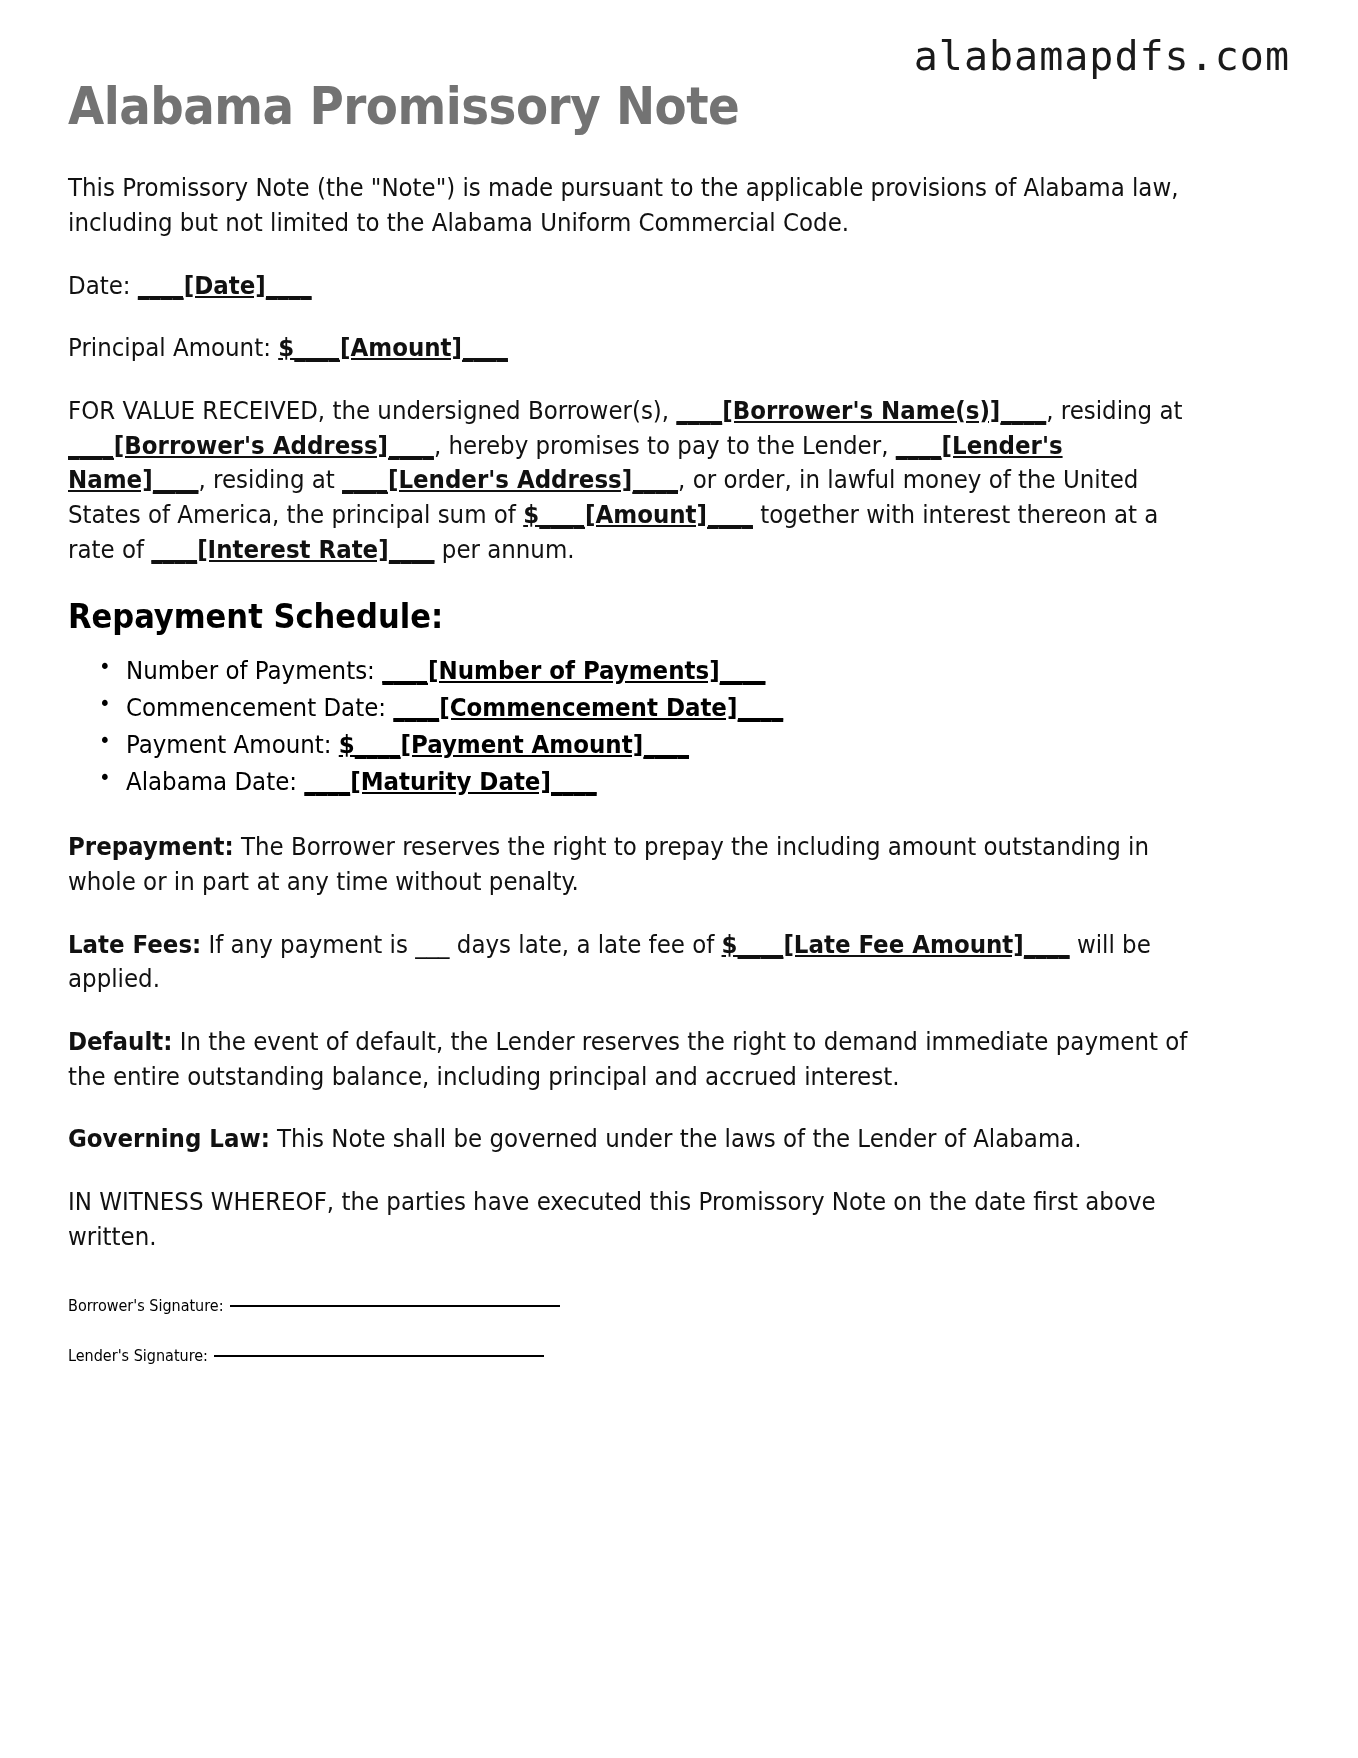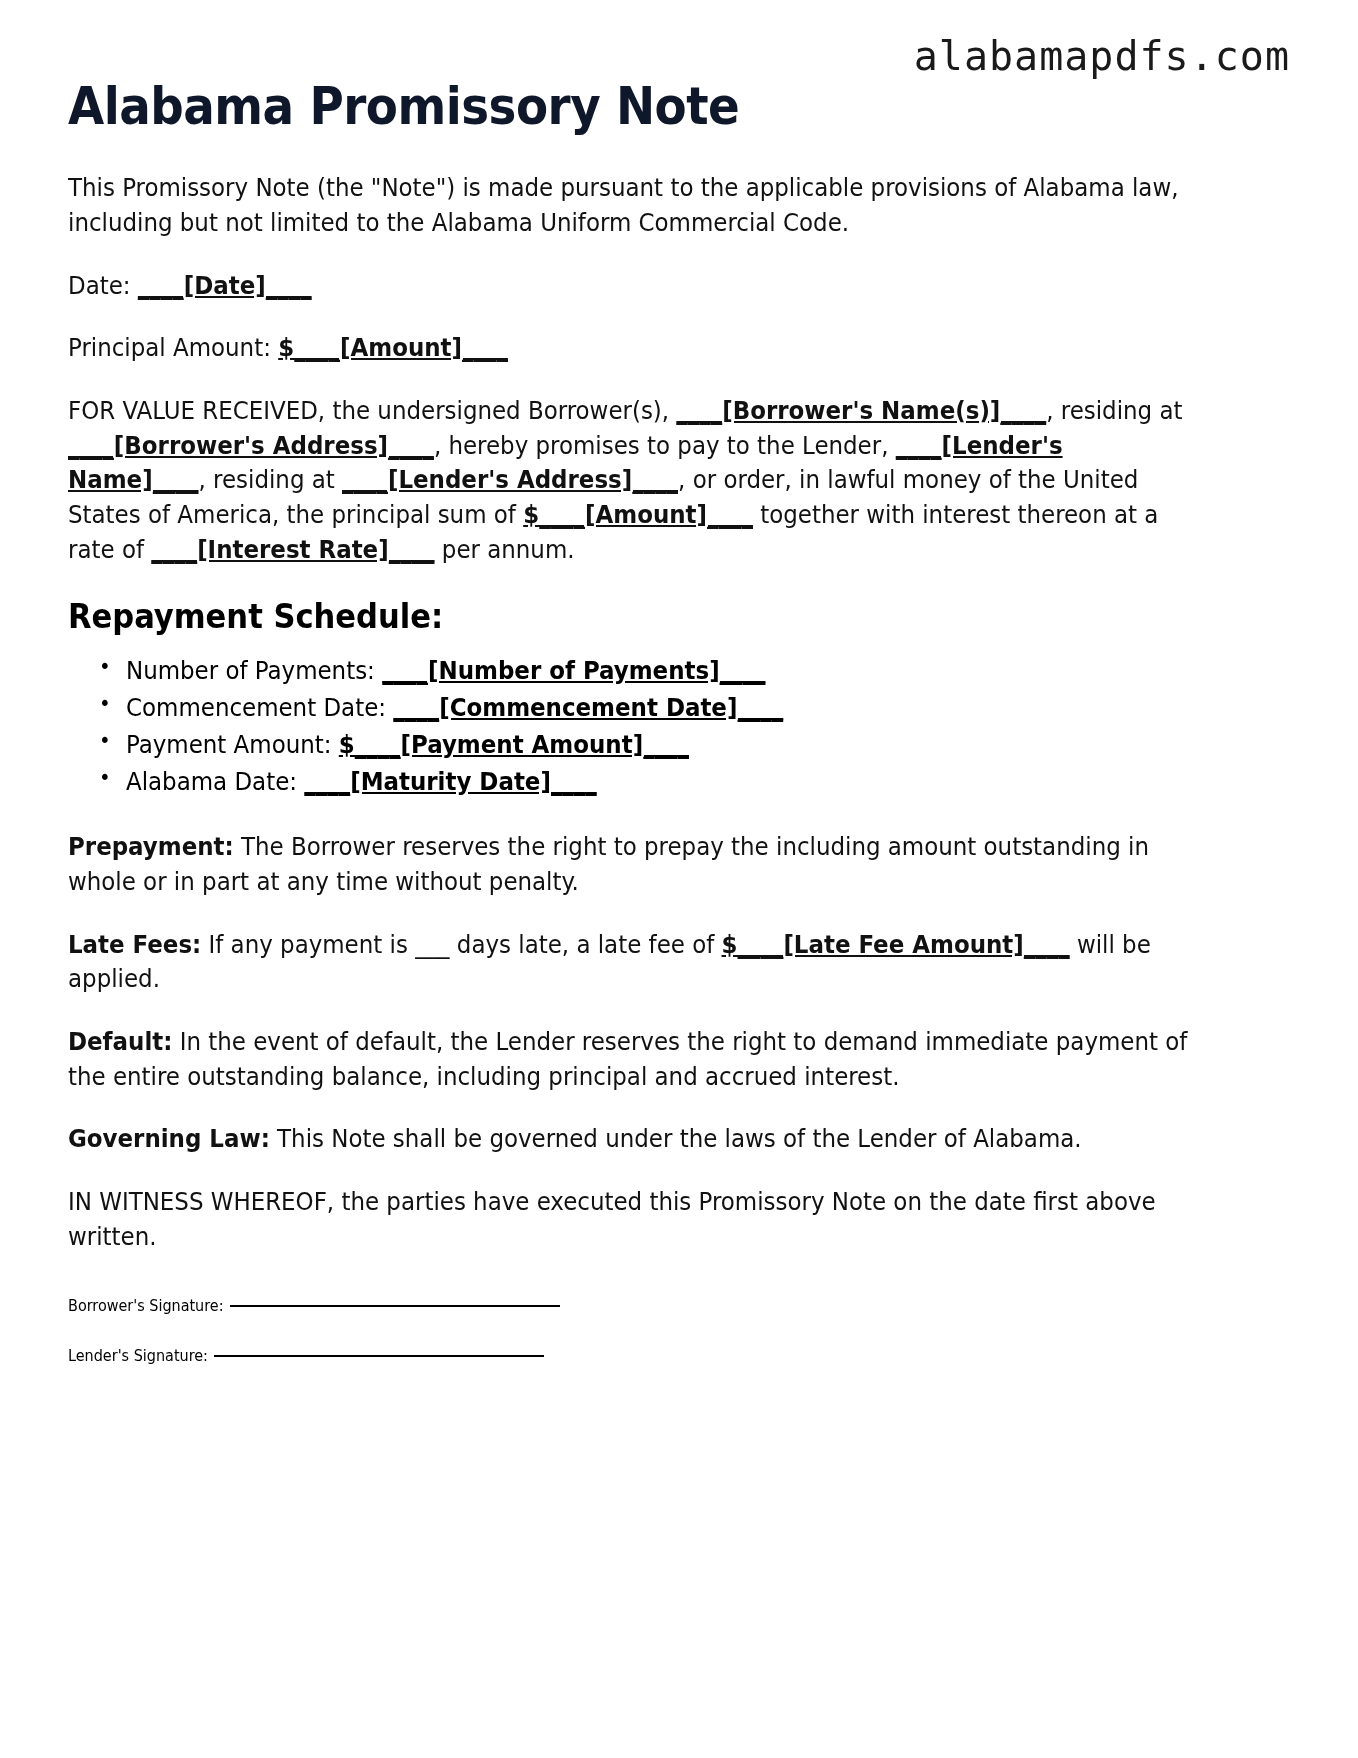--- a/index.html
+++ b/index.html
@@ -43,21 +43,21 @@
     top: 78px;
     width: 1120px;
   }
   h1.doc-title {
     font-family: "DejaVu Sans Condensed", "Liberation Sans Narrow", "Liberation Sans", sans-serif;
     font-size: 52px;
     font-weight: bold;
     letter-spacing: -0.5px;
     margin: 0 0 36px 0;
     line-height: 1.08;
-    color: #0f172a;
+    color: #737373;
   }
   p.para {
     font-size: 25.5px;
     line-height: 1.36;
     margin: 0 0 28px 0;
     color: #111;
     font-weight: normal;
   }
   .b {
     font-weight: bold;

